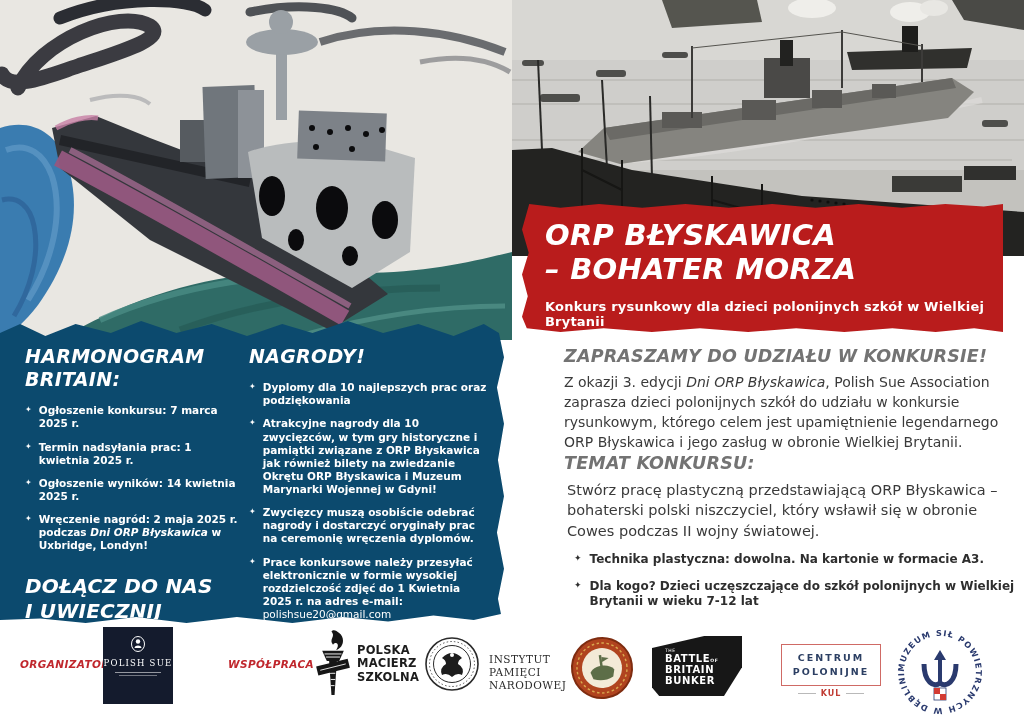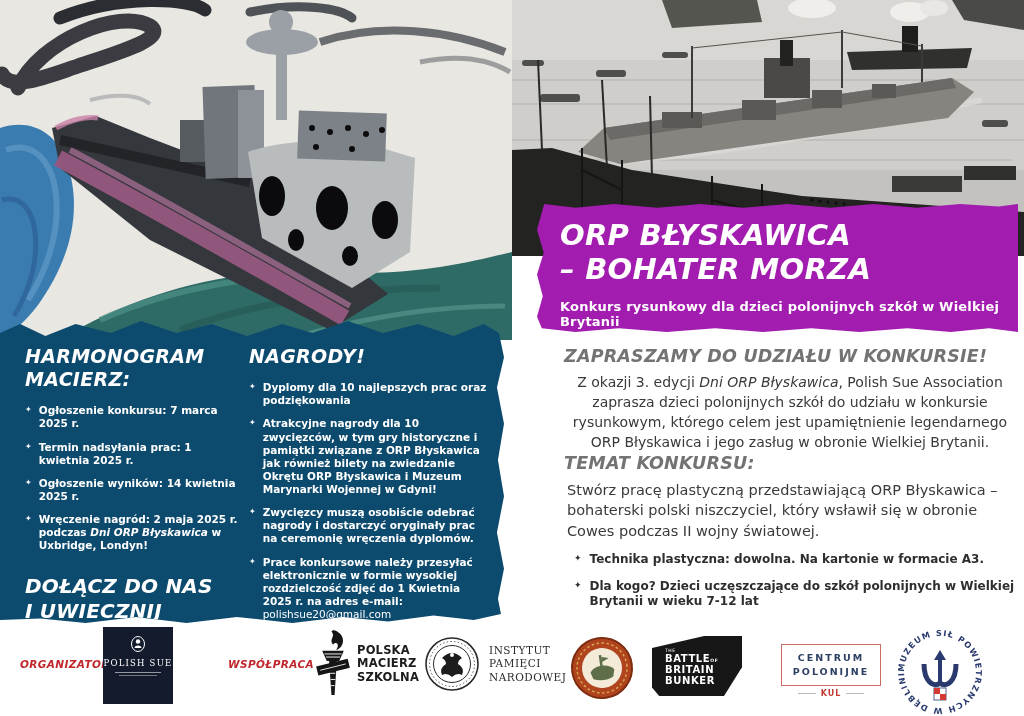--- a/index.html
+++ b/index.html
@@ -15,29 +15,29 @@
     clip-path:polygon(0% 4%,4% 1%,9% 5%,15% 1%,22% 4%,28% 0%,35% 4%,42% 1%,49% 5%,56% 1%,62% 4%,69% 0%,76% 4%,83% 1%,90% 5%,96% 1%,99% 4%,100% 12%,98.6% 22%,100% 34%,98.8% 46%,100% 58%,98.6% 70%,100% 82%,98.8% 92%,99.4% 97%,94% 99%,86% 97.5%,77% 99.5%,68% 98%,58% 100%,47% 98%,37% 100%,27% 98%,17% 100%,8% 98.5%,0% 99%);}
   .col-left{position:absolute;left:25px;top:24px;width:216px;}
   .col-right{position:absolute;left:249px;top:24px;width:242px;}
   .block-h{font-size:19px;font-weight:bold;font-style:italic;line-height:1.22;letter-spacing:.3px;}
   .bullets{margin-top:13px;}
   .bullet{display:flex;gap:7px;margin-bottom:10px;font-size:10.5px;font-weight:bold;line-height:1.25;}
   .bullet .glyph{font-size:8px;line-height:1;margin-top:2px;flex:0 0 auto;}
   .cta{margin-top:22px;font-size:20px;font-weight:bold;font-style:italic;line-height:1.24;letter-spacing:.2px;}
 
   
-  .banner{position:absolute;left:537px;top:204px;width:481px;height:128px;background:#a21caf;color:#fff;
+  .banner{position:absolute;left:522px;top:204px;width:481px;height:128px;background:#b91c1c;color:#fff;
     clip-path:polygon(1.5% 0%,8% 3%,16% 0%,25% 3%,34% 0%,43% 3%,52% 0%,61% 3%,70% 0%,79% 3%,88% 0%,96% 2%,100% 0%,100% 100%,94% 97%,86% 100%,77% 97%,67% 100%,57% 97%,47% 100%,37% 97%,27% 100%,17% 97%,8% 100%,1% 97%,0% 88%,1.2% 72%,0% 55%,1.4% 38%,0% 20%);}
   .banner .title{position:absolute;left:23px;top:14px;font-size:29px;font-weight:bold;font-style:italic;line-height:1.18;letter-spacing:.3px;}
   .banner .subtitle{position:absolute;left:23px;top:95px;font-size:13px;font-weight:bold;letter-spacing:.2px;}
 
   
   .content{position:absolute;left:564px;top:346px;width:452px;color:#3a3a3a;}
   .h-red{color:#737373;font-size:17.5px;font-weight:bold;font-style:italic;letter-spacing:.2px;}
-  .para{margin-top:7px;font-size:14px;line-height:1.42;text-align:center;}
+  .para{margin-top:7px;font-size:14px;line-height:1.42;}
   .h-red2{margin-top:0;}
   .para2{margin-top:7px;margin-left:3px;font-size:14.5px;line-height:1.42;}
   .sbullet{display:flex;gap:8px;margin-top:11px;margin-left:10px;font-size:12px;font-weight:bold;color:#2e2e2e;line-height:1.3;}
   .sbullet .glyph{font-size:9px;line-height:1;margin-top:2px;color:#2e2e2e;flex:0 0 auto;}
   .it{font-style:italic;}
   .bd{font-weight:400;}
 
   
   .footer{position:absolute;left:0;top:624px;width:1024px;height:92px;background:#fff;}
   .red-label{position:absolute;color:#c0272d;font-size:10.5px;font-weight:bold;font-style:italic;letter-spacing:.4px;}
@@ -46,21 +46,21 @@
 
   .polish-sue{position:absolute;left:103px;top:3px;width:70px;height:77px;background:#141b2d;color:#fff;text-align:center;}
   .ps-emblem{margin:9px auto 2px auto;width:14px;height:16px;}
   .ps-name{font-family:"DejaVu Serif",serif;font-size:8.5px;letter-spacing:1.2px;}
   .ps-line{margin:4px auto 0 auto;width:46px;height:1px;background:rgba(255,255,255,.55);}
   .ps-line2{margin:2px auto 0 auto;width:38px;height:1px;background:rgba(255,255,255,.4);}
 
   .pms{position:absolute;left:316px;top:6px;display:flex;align-items:center;gap:7px;}
   .pms-text{font-size:11.5px;font-weight:bold;color:#1c1c1c;line-height:1.18;letter-spacing:.2px;}
 
-  .ipn{position:absolute;left:424px;top:12px;display:flex;align-items:center;gap:9px;}
+  .ipn{position:absolute;left:424px;top:12px;display:flex;align-items:flex-end;gap:9px;}
   .ipn-text{font-family:"DejaVu Serif",serif;font-size:10.5px;color:#2b2b2b;line-height:1.25;letter-spacing:.5px;}
 
   .badge{position:absolute;left:569px;top:8px;}
 
   .bbb{position:absolute;left:652px;top:12px;width:90px;height:60px;background:#171717;color:#fff;
        clip-path:polygon(0% 20%,58% 0%,100% 0%,100% 52%,80% 100%,8% 100%,0% 86%);
        padding:0;}
   .bbb-in{padding:12px 0 0 13px;line-height:1.12;}
   .bbb-the{font-size:4.5px;letter-spacing:.5px;}
   .bbb-big{font-size:10px;font-weight:bold;letter-spacing:.6px;}
@@ -194,21 +194,21 @@
       <div>ORP BŁYSKAWICA</div>
       <div>– BOHATER MORZA</div>
     </div>
     <div class="subtitle">Konkurs rysunkowy dla dzieci polonijnych szkół w Wielkiej Brytanii</div>
   </div>
 
   <div class="left-block">
     <div class="col-left">
       <div class="block-h">
         <div>HARMONOGRAM</div>
-        <div>MACIERZ:</div>
+        <div>BRITAIN:</div>
       </div>
       <div class="bullets">
         <div class="bullet">
           <span class="glyph">✦</span>
           <span>Ogłoszenie konkursu: 7 marca 2025 r.</span>
         </div>
         <div class="bullet">
           <span class="glyph">✦</span>
           <span>Termin nadsyłania prac: 1 kwietnia 2025 r.</span>
         </div>

